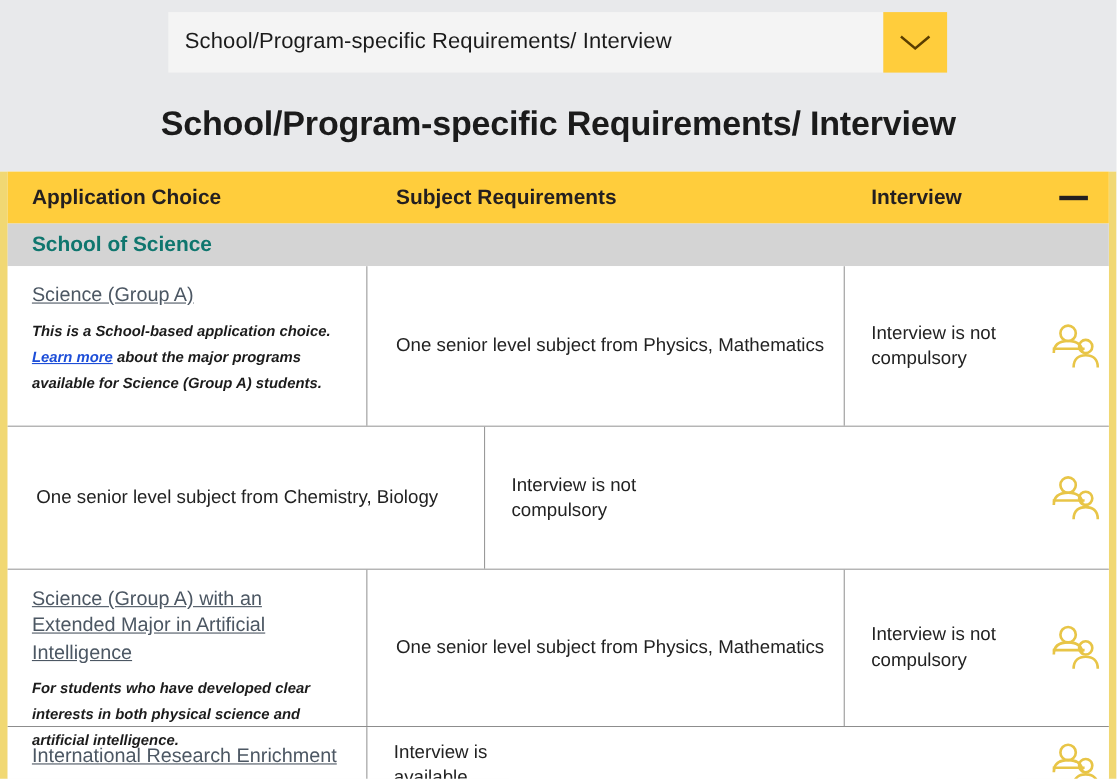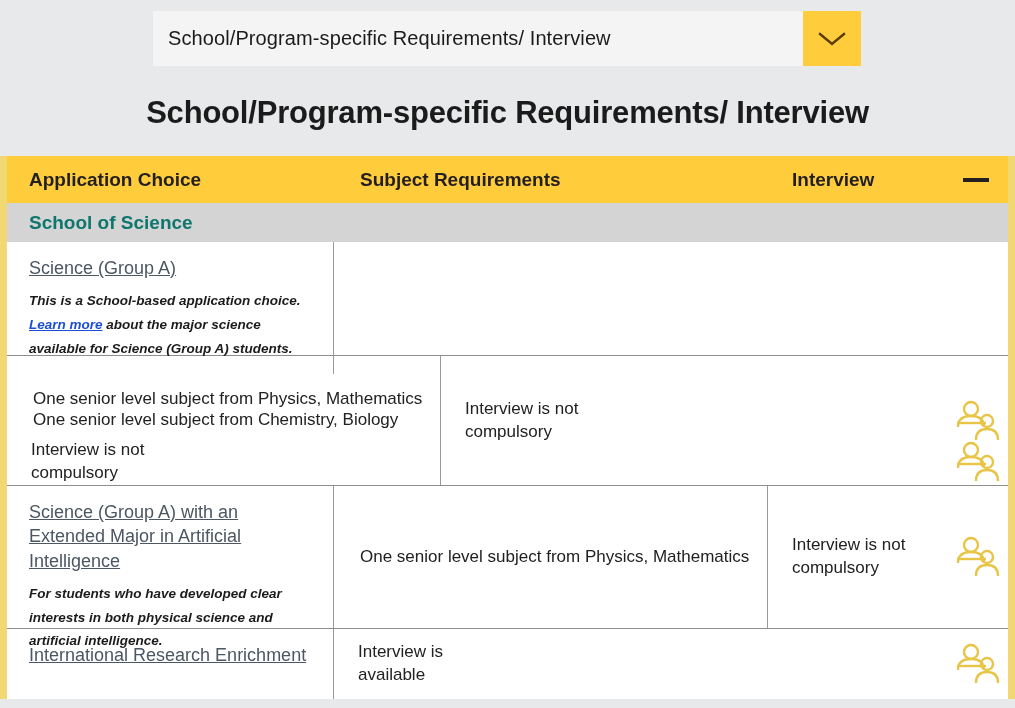--- a/index.html
+++ b/index.html
@@ -175,21 +175,21 @@
     line-height: 1.75;
   }
   .choice-desc a {
     color: #1d4ed8;
     text-decoration: underline;
     cursor: pointer;
   }
 
   .people-icon { flex: 0 0 auto; }
 
-  .row-h1 { height: 114px; flex-direction: column; }
+  .row-h1 { height: 146px; }
   .row-h2 { height: 130px; }
   .row-h3 { height: 143px; }
   .row-h4 { height: 70px; }
 </style>
 </head>
 <body>
 
 <div class="dropdown-wrap">
   <div class="dropdown-field">School/Program-specific Requirements/ Interview</div>
   <div class="dropdown-toggle">
@@ -210,21 +210,21 @@
     <div class="collapse-btn">
       <div class="minus-bar"></div>
     </div>
   </div>
 
   <div class="group-row">School of Science</div>
 
   <div class="trow row-h1">
     <div class="cell cell-choice">
       <a class="choice-link">Science (Group A)</a>
-      <div class="choice-desc"><span>This is a School-based application choice. </span><a>Learn more</a><span> about the major science available for Science (Group A) students.</span></div>
+      <div class="choice-desc"><span>This is a School-based application choice. </span><a>Learn more</a><span> about the major programs available for Science (Group A) students.</span></div>
     </div>
     <div class="cell cell-subject">One senior level subject from Physics, Mathematics</div>
     <div class="cell cell-interview">
       <span class="iv-text">Interview is not compulsory</span>
       <svg class="people-icon" width="44" height="42" viewBox="0 0 44 42">
         <circle cx="15" cy="9" r="7" fill="none" stroke="#e8c547" stroke-width="2.4"></circle>
         <path d="M2 27 C2 18 8 16 15 16 C22 16 28 18 28 27" fill="none" stroke="#e8c547" stroke-width="2.4"></path>
         <line x1="1" y1="23" x2="30" y2="23" stroke="#e8c547" stroke-width="2.4"></line>
         <circle cx="31" cy="21" r="6" fill="none" stroke="#e8c547" stroke-width="2.4"></circle>
         <path d="M20 40 C20 32 25 29 31 29 C37 29 42 32 42 40" fill="none" stroke="#e8c547" stroke-width="2.4"></path>

